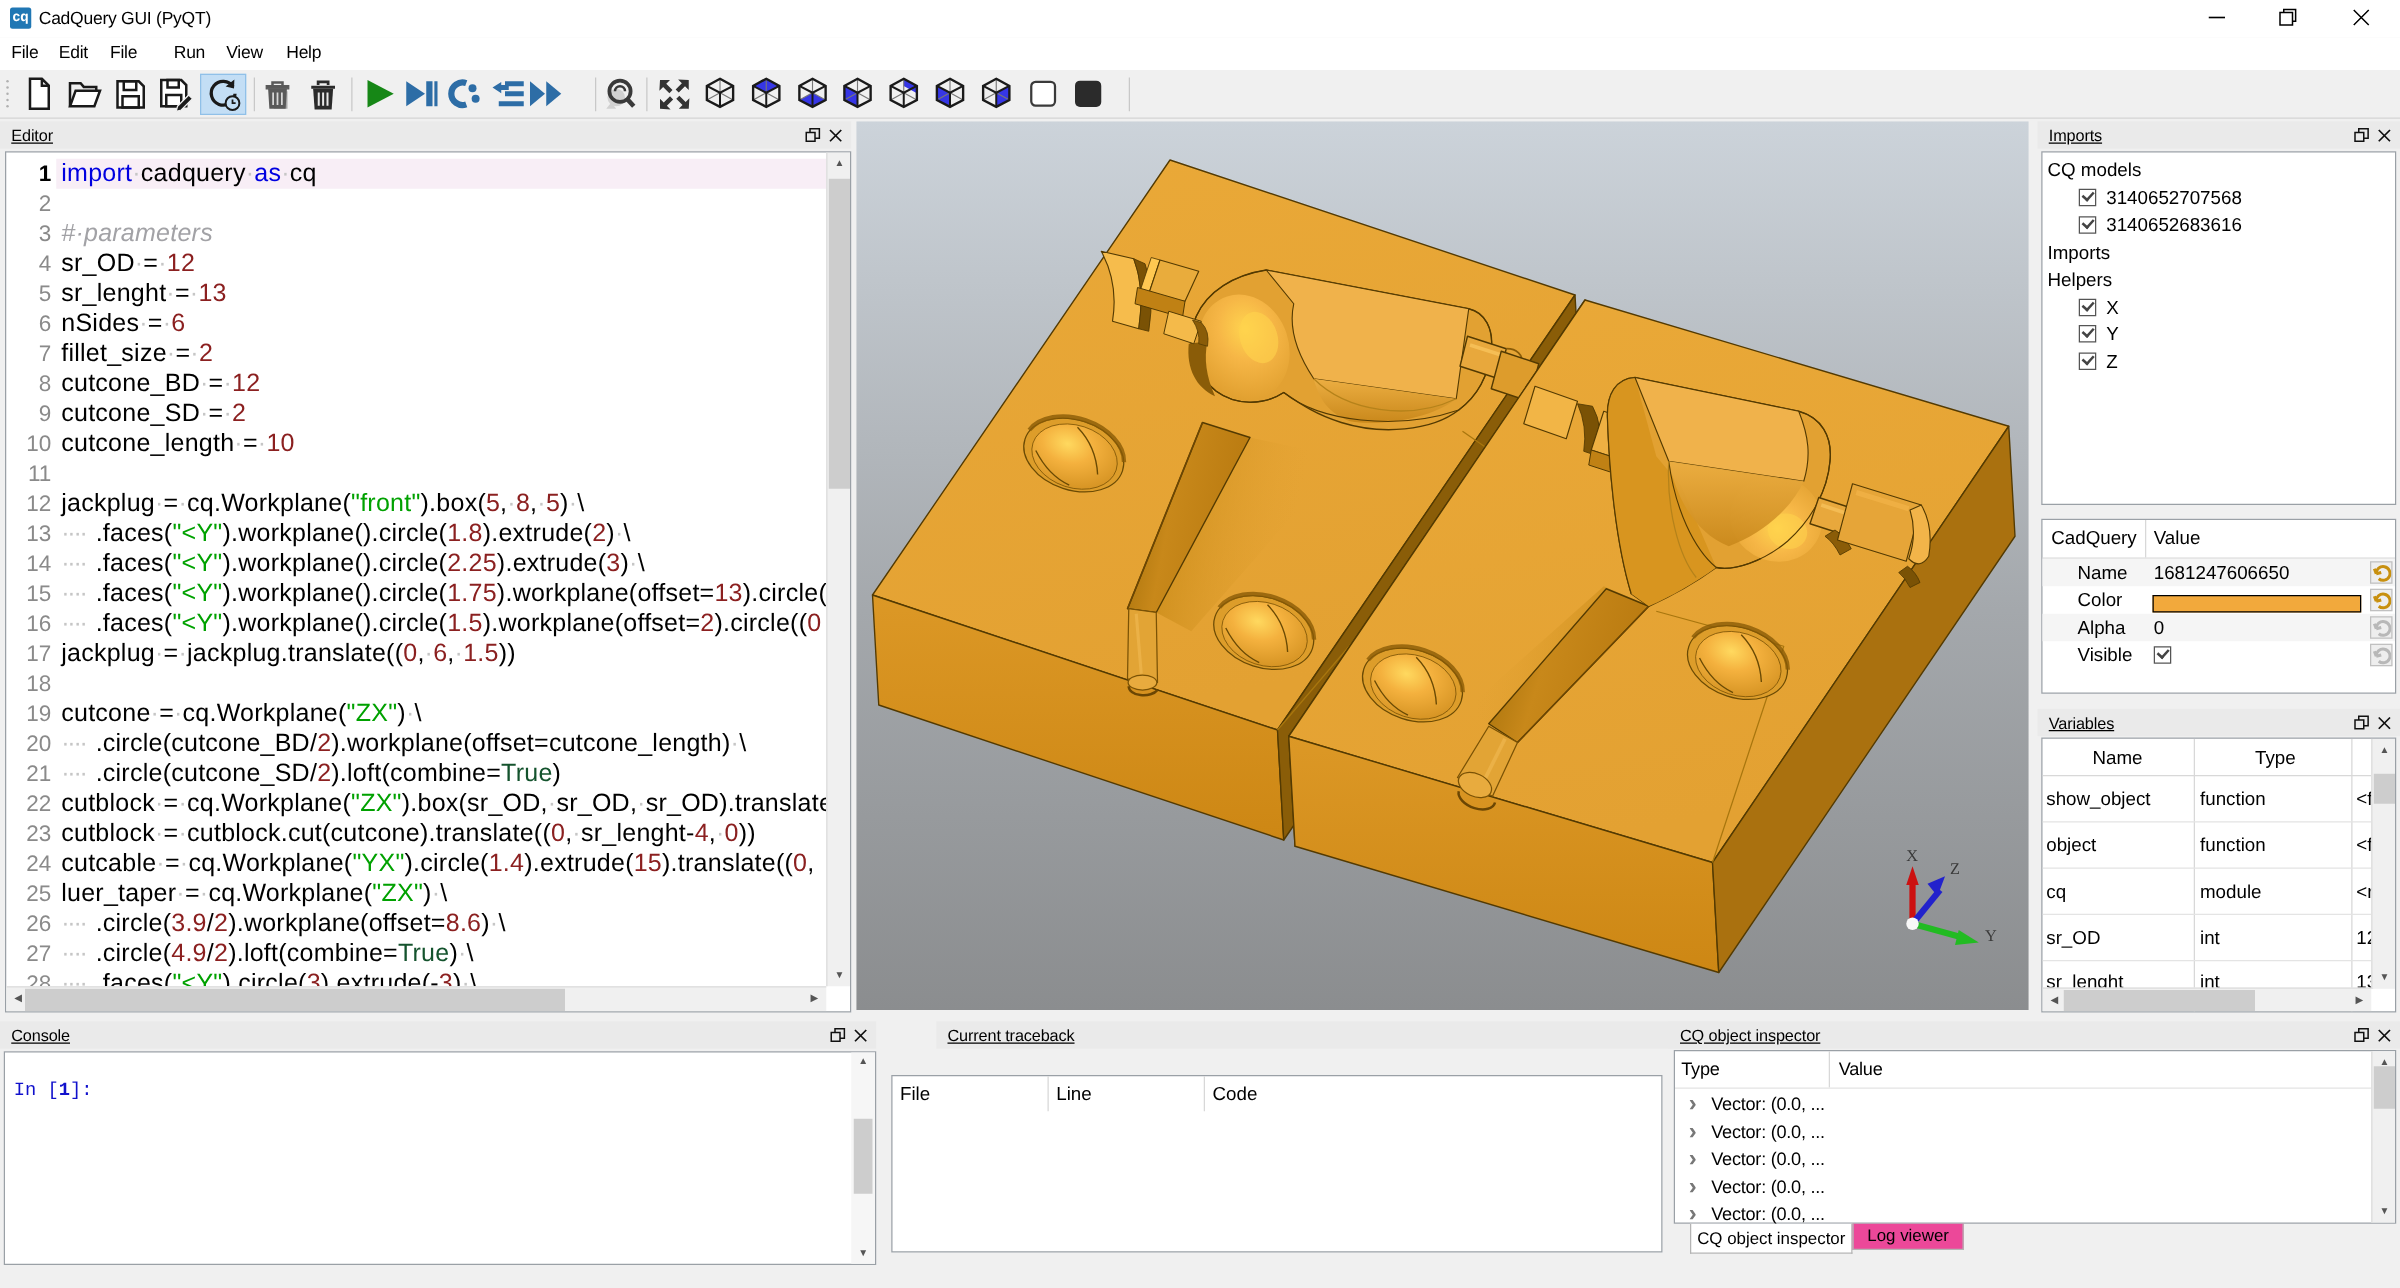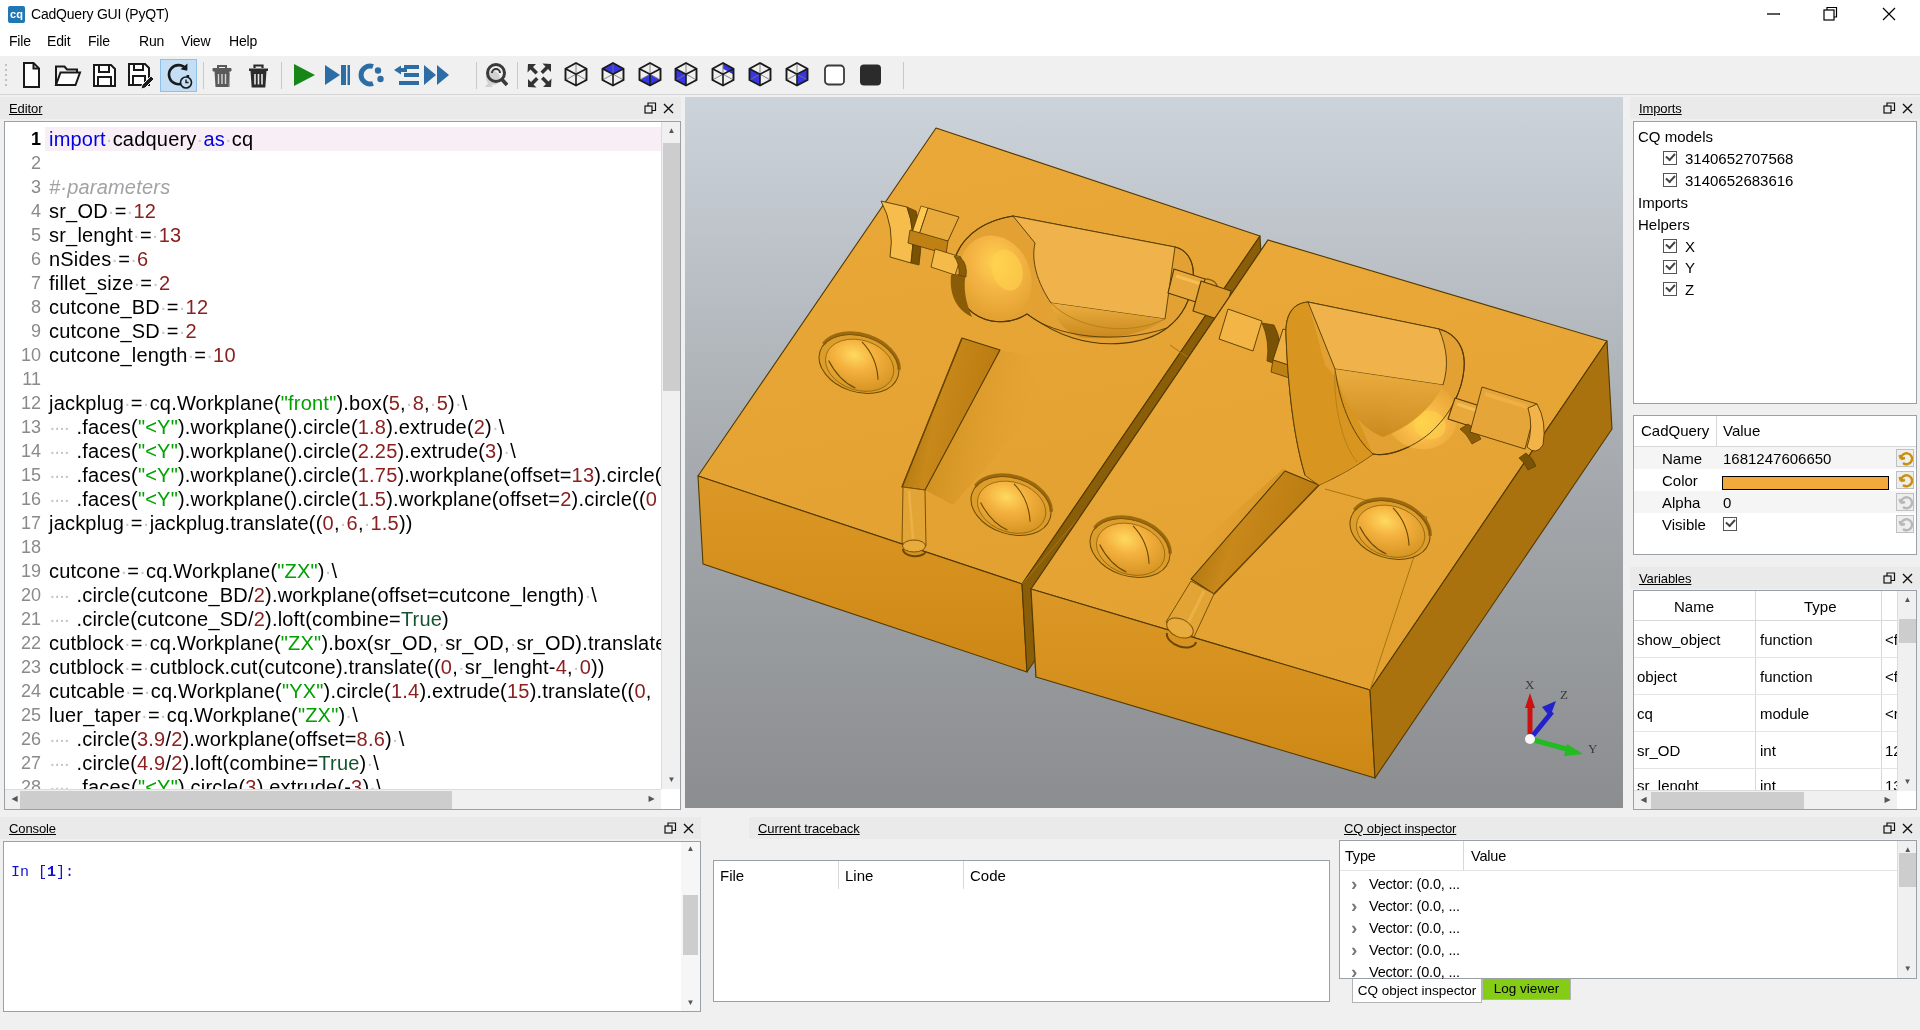--- a/index.html
+++ b/index.html
@@ -608,14 +608,14 @@
     <div class="sar" style="position:absolute;bottom:0;left:0">▼</div>
   </div>
 </div>
 <style>
 .vrow:before { content:"\203A"; position:absolute; left:11px; color:#777; font-size:19px; top:-3px; font-weight:bold;}
 .vrow:after { content:"Vector: (0.0, ..."; position:absolute; left:29px; }
 .vrow { position:absolute; height:22px; width:300px; }
 </style>
 <div id="insp-tabs" style="position:absolute;left:1339px;top:979px;width:578px;height:25px;font-size:13.5px;white-space:nowrap">
   <div style="position:absolute;left:13px;top:0;width:130px;height:24px;background:#ffffff;border:1px solid #b4b4b4;border-top:none;text-align:center;line-height:23px">CQ object inspector</div>
-  <div style="position:absolute;left:143px;top:0;width:89px;height:21px;background:#84cc16;border:1px solid #b4b4b4;border-top:none;text-align:center;line-height:20px">Log viewer</div>
+  <div style="position:absolute;left:143px;top:0;width:89px;height:21px;background:#ec4899;border:1px solid #b4b4b4;border-top:none;text-align:center;line-height:20px">Log viewer</div>
 </div>
 
 </body></html>

